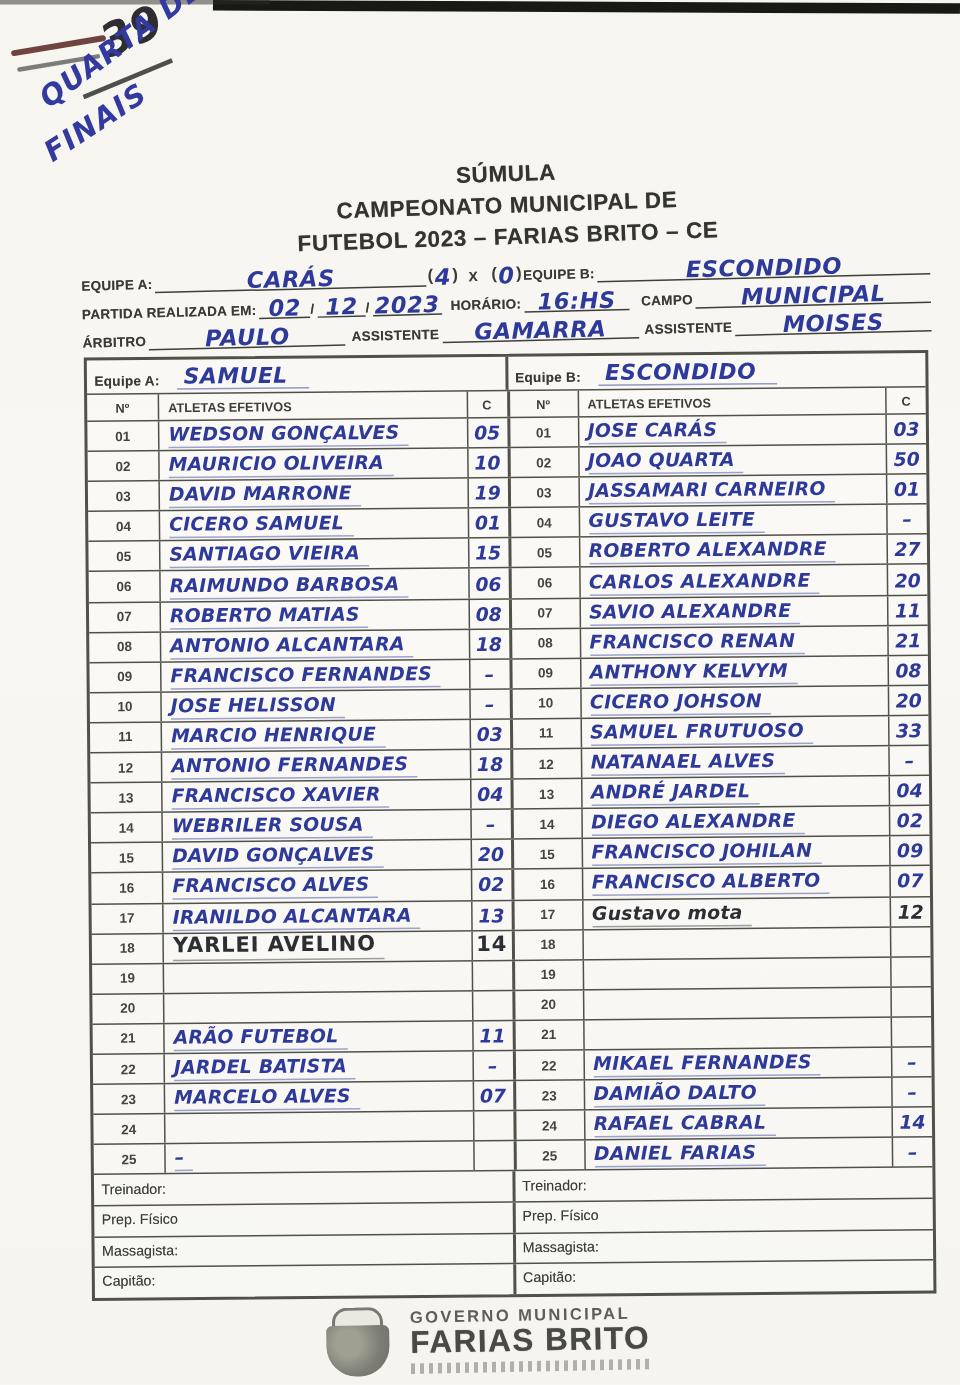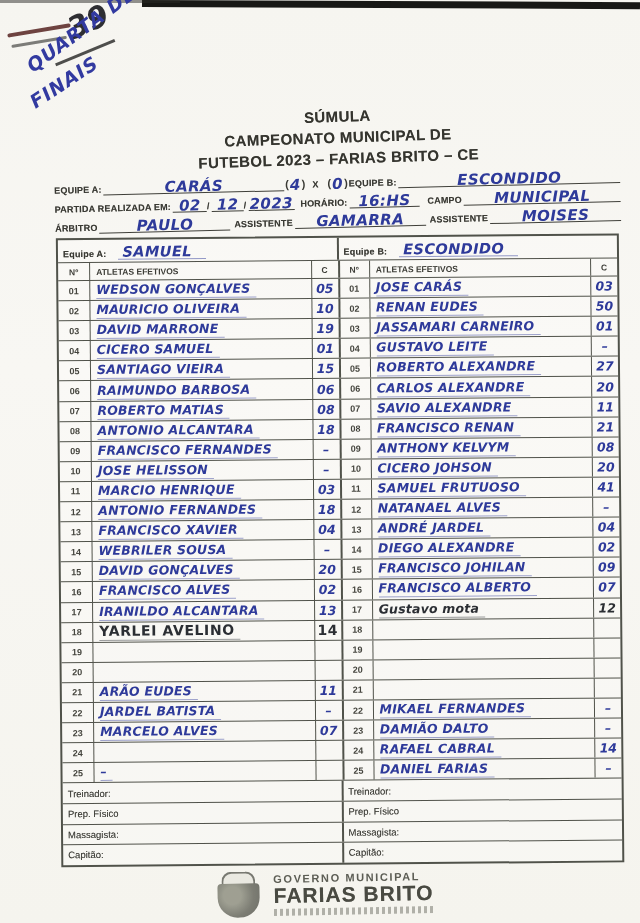--- a/index.html
+++ b/index.html
@@ -57,21 +57,21 @@
   
   .ptable{position:absolute;left:57px;top:236px;width:563px;border:2px solid var(--bd);
           background:rgba(255,255,255,.25);}
   .trow{display:flex;}
   .thead{height:22px;}
   .thalf{flex:1;display:flex;align-items:flex-end;gap:10px;padding:0 0 2px 5px;}
   .thalf.right{border-left:2px solid var(--bd);}
   .teamname{font-size:14.5px;line-height:12px;border-bottom:1.5px solid rgba(46,58,154,.5);padding:0 14px 1px 4px;}
   .chead{height:18px;border-top:1.5px solid var(--bd);}
   .chead .cell{display:flex;align-items:center;font-weight:700;font-size:8.5px;color:#3e3e38;}
-  .cnum{width:32px;flex:none;justify-content:center;display:flex;align-items:center;
+  .cnum{width:48px;flex:none;justify-content:center;display:flex;align-items:center;
         border-right:1px solid var(--bd);font-weight:700;font-size:9px;color:#45453e;}
   .cname{flex:1;display:flex;align-items:center;padding-left:6px;overflow:hidden;}
   .ccard{width:27px;flex:none;display:flex;align-items:center;justify-content:center;
          border-left:1px solid var(--bd);}
   .cnum.mid{border-left:2px solid var(--bd);border-right:1px solid var(--bd);}
   .prow{display:flex;height:20.1px;border-top:1px solid var(--bd);}
   .nm{font-family:"DejaVu Sans",sans-serif;font-style:italic;font-weight:600;font-size:12.5px;
       color:var(--blue);white-space:nowrap;letter-spacing:.2px;}
   .nm:not(:empty){border-bottom:1.3px solid rgba(46,58,154,.45);padding:0 6px 1px 0;}
   .cv{font-family:"DejaVu Sans",sans-serif;font-style:italic;font-weight:600;font-size:12.5px;color:var(--blue);}
@@ -228,21 +228,21 @@
           <div class="prow">
             <div class="cell cnum">02</div>
             <div class="cell cname">
               <span class="nm ">MAURICIO OLIVEIRA</span>
             </div>
             <div class="cell ccard">
               <span class="cv ">10</span>
             </div>
             <div class="cell cnum mid">02</div>
             <div class="cell cname">
-              <span class="nm ">RENAN EUDES</span>
+              <span class="nm ">JOAO QUARTA</span>
             </div>
             <div class="cell ccard">
               <span class="cv ">50</span>
             </div>
           </div>
           <div class="prow">
             <div class="cell cnum">03</div>
             <div class="cell cname">
               <span class="nm ">DAVID MARRONE</span>
             </div>
@@ -375,21 +375,21 @@
               <span class="nm ">MARCIO HENRIQUE</span>
             </div>
             <div class="cell ccard">
               <span class="cv ">03</span>
             </div>
             <div class="cell cnum mid">11</div>
             <div class="cell cname">
               <span class="nm ">SAMUEL FRUTUOSO</span>
             </div>
             <div class="cell ccard">
-              <span class="cv ">41</span>
+              <span class="cv ">33</span>
             </div>
           </div>
           <div class="prow">
             <div class="cell cnum">12</div>
             <div class="cell cname">
               <span class="nm ">ANTONIO FERNANDES</span>
             </div>
             <div class="cell ccard">
               <span class="cv ">18</span>
             </div>
@@ -525,21 +525,21 @@
             <div class="cell cname">
               <span class="nm "></span>
             </div>
             <div class="cell ccard">
               <span class="cv "></span>
             </div>
           </div>
           <div class="prow">
             <div class="cell cnum">21</div>
             <div class="cell cname">
-              <span class="nm ">ARÃO EUDES</span>
+              <span class="nm ">ARÃO FUTEBOL</span>
             </div>
             <div class="cell ccard">
               <span class="cv ">11</span>
             </div>
             <div class="cell cnum mid">21</div>
             <div class="cell cname">
               <span class="nm "></span>
             </div>
             <div class="cell ccard">
               <span class="cv "></span>

